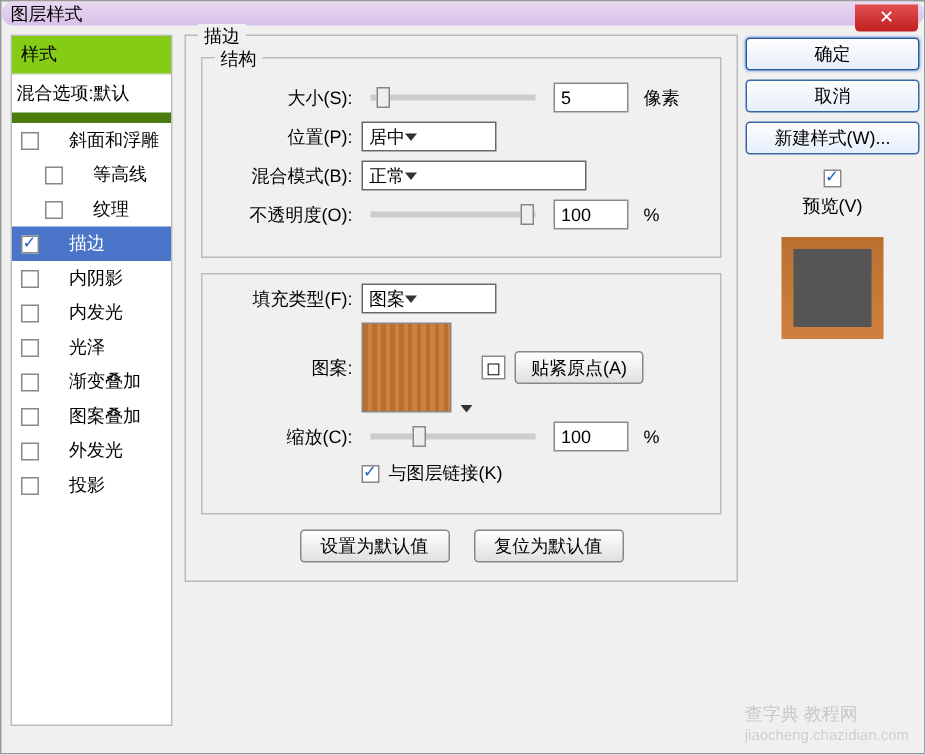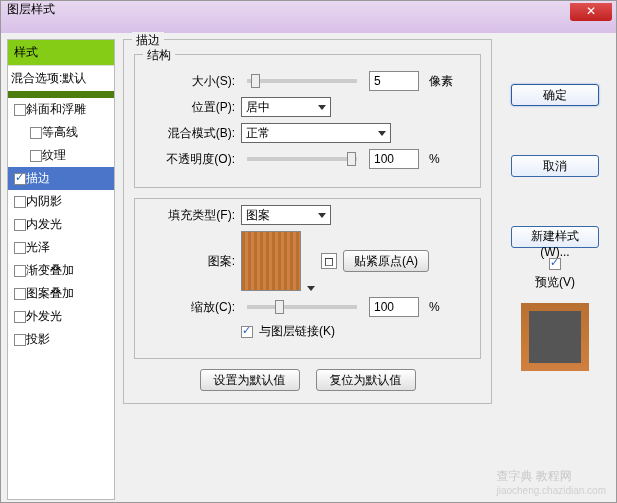--- a/index.html
+++ b/index.html
@@ -1,48 +1,48 @@
 <!DOCTYPE html>
 <html><head>
 <meta charset="utf-8">
 <style>
 * { box-sizing: border-box; font-family: "Microsoft YaHei", sans-serif; font-size: 12px; }
 body { margin: 0; background: #f0f0f0; }
 .window { width: 617px; height: 503px; background: #f0f0f0; border: 1px solid #999; position: relative; }
-.titlebar { height: 32px; background: linear-gradient(#e8d8f0, #d8c0e8); display: flex; align-items: flex-start; padding: 0 6px; position: relative; }
+.titlebar { height: 16px; background: linear-gradient(#e8d8f0, #d8c0e8); display: flex; align-items: center; padding: 0 6px; position: relative; border-radius: 12px; }
 .title { font-size: 12px; }
 .close-btn { position: absolute; right: 4px; top: 2px; width: 42px; height: 18px; background: linear-gradient(#e05050, #c02020); border-radius: 0 0 3px 3px; color: #fff; text-align: center; line-height: 16px; cursor: pointer; }
 .body { display: flex; padding: 6px; gap: 8px; height: calc(100% - 28px); }
 .left-panel { width: 108px; border: 1px solid #bbb; background: #fff; }
 .left-header { background: #84cc16; padding: 4px 6px; border-bottom: 1px solid #ddd; }
 .left-sub { padding: 4px 3px; border-bottom: 7px solid #4d7c0f; white-space: nowrap; }
-.left-item { display: flex; align-items: center; padding: 3px 6px; gap: 0; white-space: nowrap; }
+.left-item { display: flex; align-items: center; padding: 3px 6px; gap: 20px; white-space: nowrap; }
 .left-item.indent { padding-left: 22px; }
 .left-item.selected { background: #4a75c9; color: #fff; }
 .chk { width: 12px; height: 12px; border: 1px solid #888; background: #fff; display: inline-block; position: relative; }
 .chk.checked::after { content: "✓"; position: absolute; top: -3px; left: 0; color: #2060c0; font-size: 11px; }
 .left-item.selected .chk.checked::after { color: #2060c0; }
 .center { flex: 1; position: relative; }
 .fieldset { border: 1px solid #bbb; margin: 0 0 10px 0; padding: 10px 10px 12px 10px; position: relative; }
 .legend { position: absolute; top: -8px; left: 8px; background: #f0f0f0; padding: 0 4px; }
 .row { display: flex; align-items: center; margin: 6px 0; gap: 6px; }
 .lbl { width: 90px; text-align: right; }
 .slider { flex: 0 0 110px; height: 4px; background: #ccc; position: relative; margin: 0 6px; }
 .slider-thumb { position: absolute; top: -5px; width: 9px; height: 14px; background: #eee; border: 1px solid #888; }
 .num { width: 50px; height: 20px; border: 1px solid #888; background: #fff; padding: 0 4px; text-align: left; }
 .unit { margin-left: 4px; }
-.select { width: 90px; height: 20px; border: 1px solid #666; background: #fff; display: flex; align-items: center; padding: 0 4px; justify-content: space-between; }
+.select { width: 90px; height: 20px; border: 1px solid #666; background: #fff; display: flex; align-items: center; padding: 0 4px; justify-content: flex-start; }
 .arrow-down { width: 0; height: 0; border-left: 4px solid transparent; border-right: 4px solid transparent; border-top: 5px solid #333; }
 .pattern-swatch { width: 60px; height: 60px; background: repeating-linear-gradient(90deg, #b87030, #b87030 3px, #d08040 3px, #d08040 6px); border: 1px solid #888; }
 .small-btn { width: 16px; height: 16px; border: 1px solid #888; background: #fff; display: inline-flex; align-items: center; justify-content: center; }
 .snap-btn { height: 22px; padding: 0 10px; border: 1px solid #888; background: linear-gradient(#fff, #e0e0e0); border-radius: 3px; }
 .bottom-btns { display: flex; gap: 16px; justify-content: center; margin-top: 6px; }
 .dlg-btn { width: 100px; height: 22px; border: 1px solid #888; background: linear-gradient(#fff, #e0e0e0); border-radius: 3px; }
 .right-panel { width: 110px; display: flex; flex-direction: column; gap: 6px; align-items: center; padding-top: 2px; }
-.r-btn { width: 88px; height: 22px; border: 1px solid #3868a8; background: linear-gradient(#fdfdfd, #e6eefb); border-radius: 3px; color: #000; margin-top: 43px; }
+.r-btn { width: 116px; height: 22px; border: 1px solid #3868a8; background: linear-gradient(#fdfdfd, #e6eefb); border-radius: 3px; color: #000; }
 .r-btn.ok { border: 1px solid #2a5aa0; box-shadow: 0 0 2px #6ca0e0; }
 .preview-row { display: flex; align-items: center; gap: 4px; margin-top: 4px; flex-direction: column; }
 .preview-box { width: 68px; height: 68px; background: linear-gradient(#b87030, #d08040); padding: 8px; margin-top: 6px; }
 .preview-inner { width: 100%; height: 100%; background: #555; }
 .watermark { position: absolute; right: 10px; bottom: 6px; color: #c8c8c8; font-size: 14px; pointer-events: none; margin-left: 18px; }
 .watermark small { display: block; font-size: 10px; color: #d0d0d0; }
 </style>
 </head>
 <body>
 

